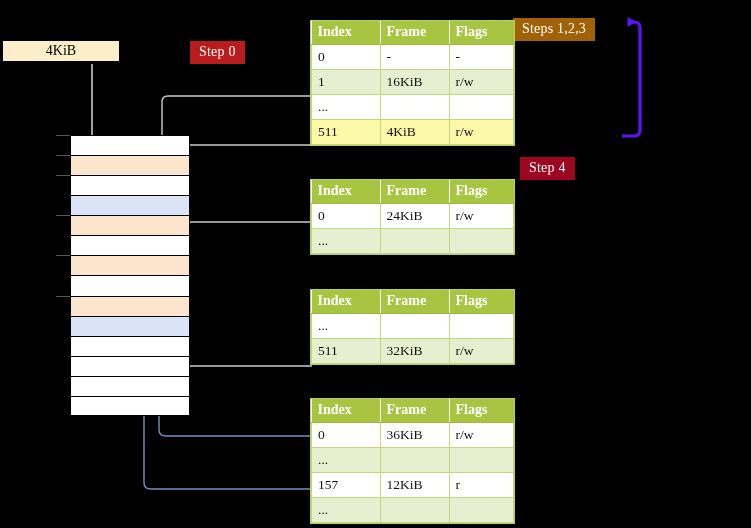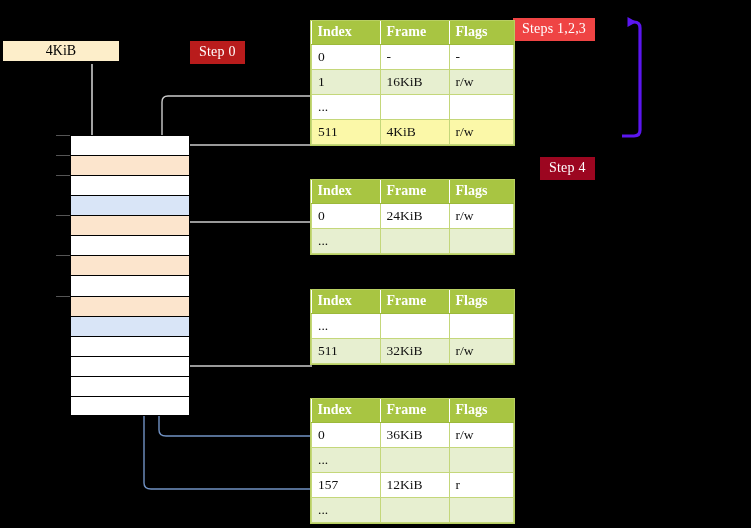--- a/index.html
+++ b/index.html
@@ -155,26 +155,26 @@
   </svg>
 
   <div class="kib-box" style="left:2px; top:40px; width:118px; height:22px;">
     <span>4KiB</span>
   </div>
 
   <div class="badge badge-red" style="left: 190px; top: 41px; background: #b91c1c;">
     <span>Step 0</span>
   </div>
 
-  <div class="badge badge-red" style="left: 513px; top: 18px; background: #ef4444;">
+  <div class="badge badge-red" style="left: 513px; top: 18px; background: #a16207;">
     <span>Steps 1,2,3</span>
   </div>
 
 
-  <div class="badge badge-red" style="left: 540px; top: 157px; background: rgb(156, 6, 32);">
+  <div class="badge badge-red" style="left: 520px; top: 157px; background: rgb(156, 6, 32);">
     <span>Step 4</span>
   </div>
 
   <div class="memcol" style="left:70px; top:135px; width:120px; height:281px;">
       <div class="memrow m-white" style="height: 20.0714px;"></div>
       <div class="memrow m-peach" style="height: 20.0714px;"></div>
       <div class="memrow m-white" style="height: 20.0714px;"></div>
       <div class="memrow m-blue" style="height: 20.0714px;"></div>
       <div class="memrow m-peach" style="height: 20.0714px;"></div>
       <div class="memrow m-white" style="height: 20.0714px;"></div>

